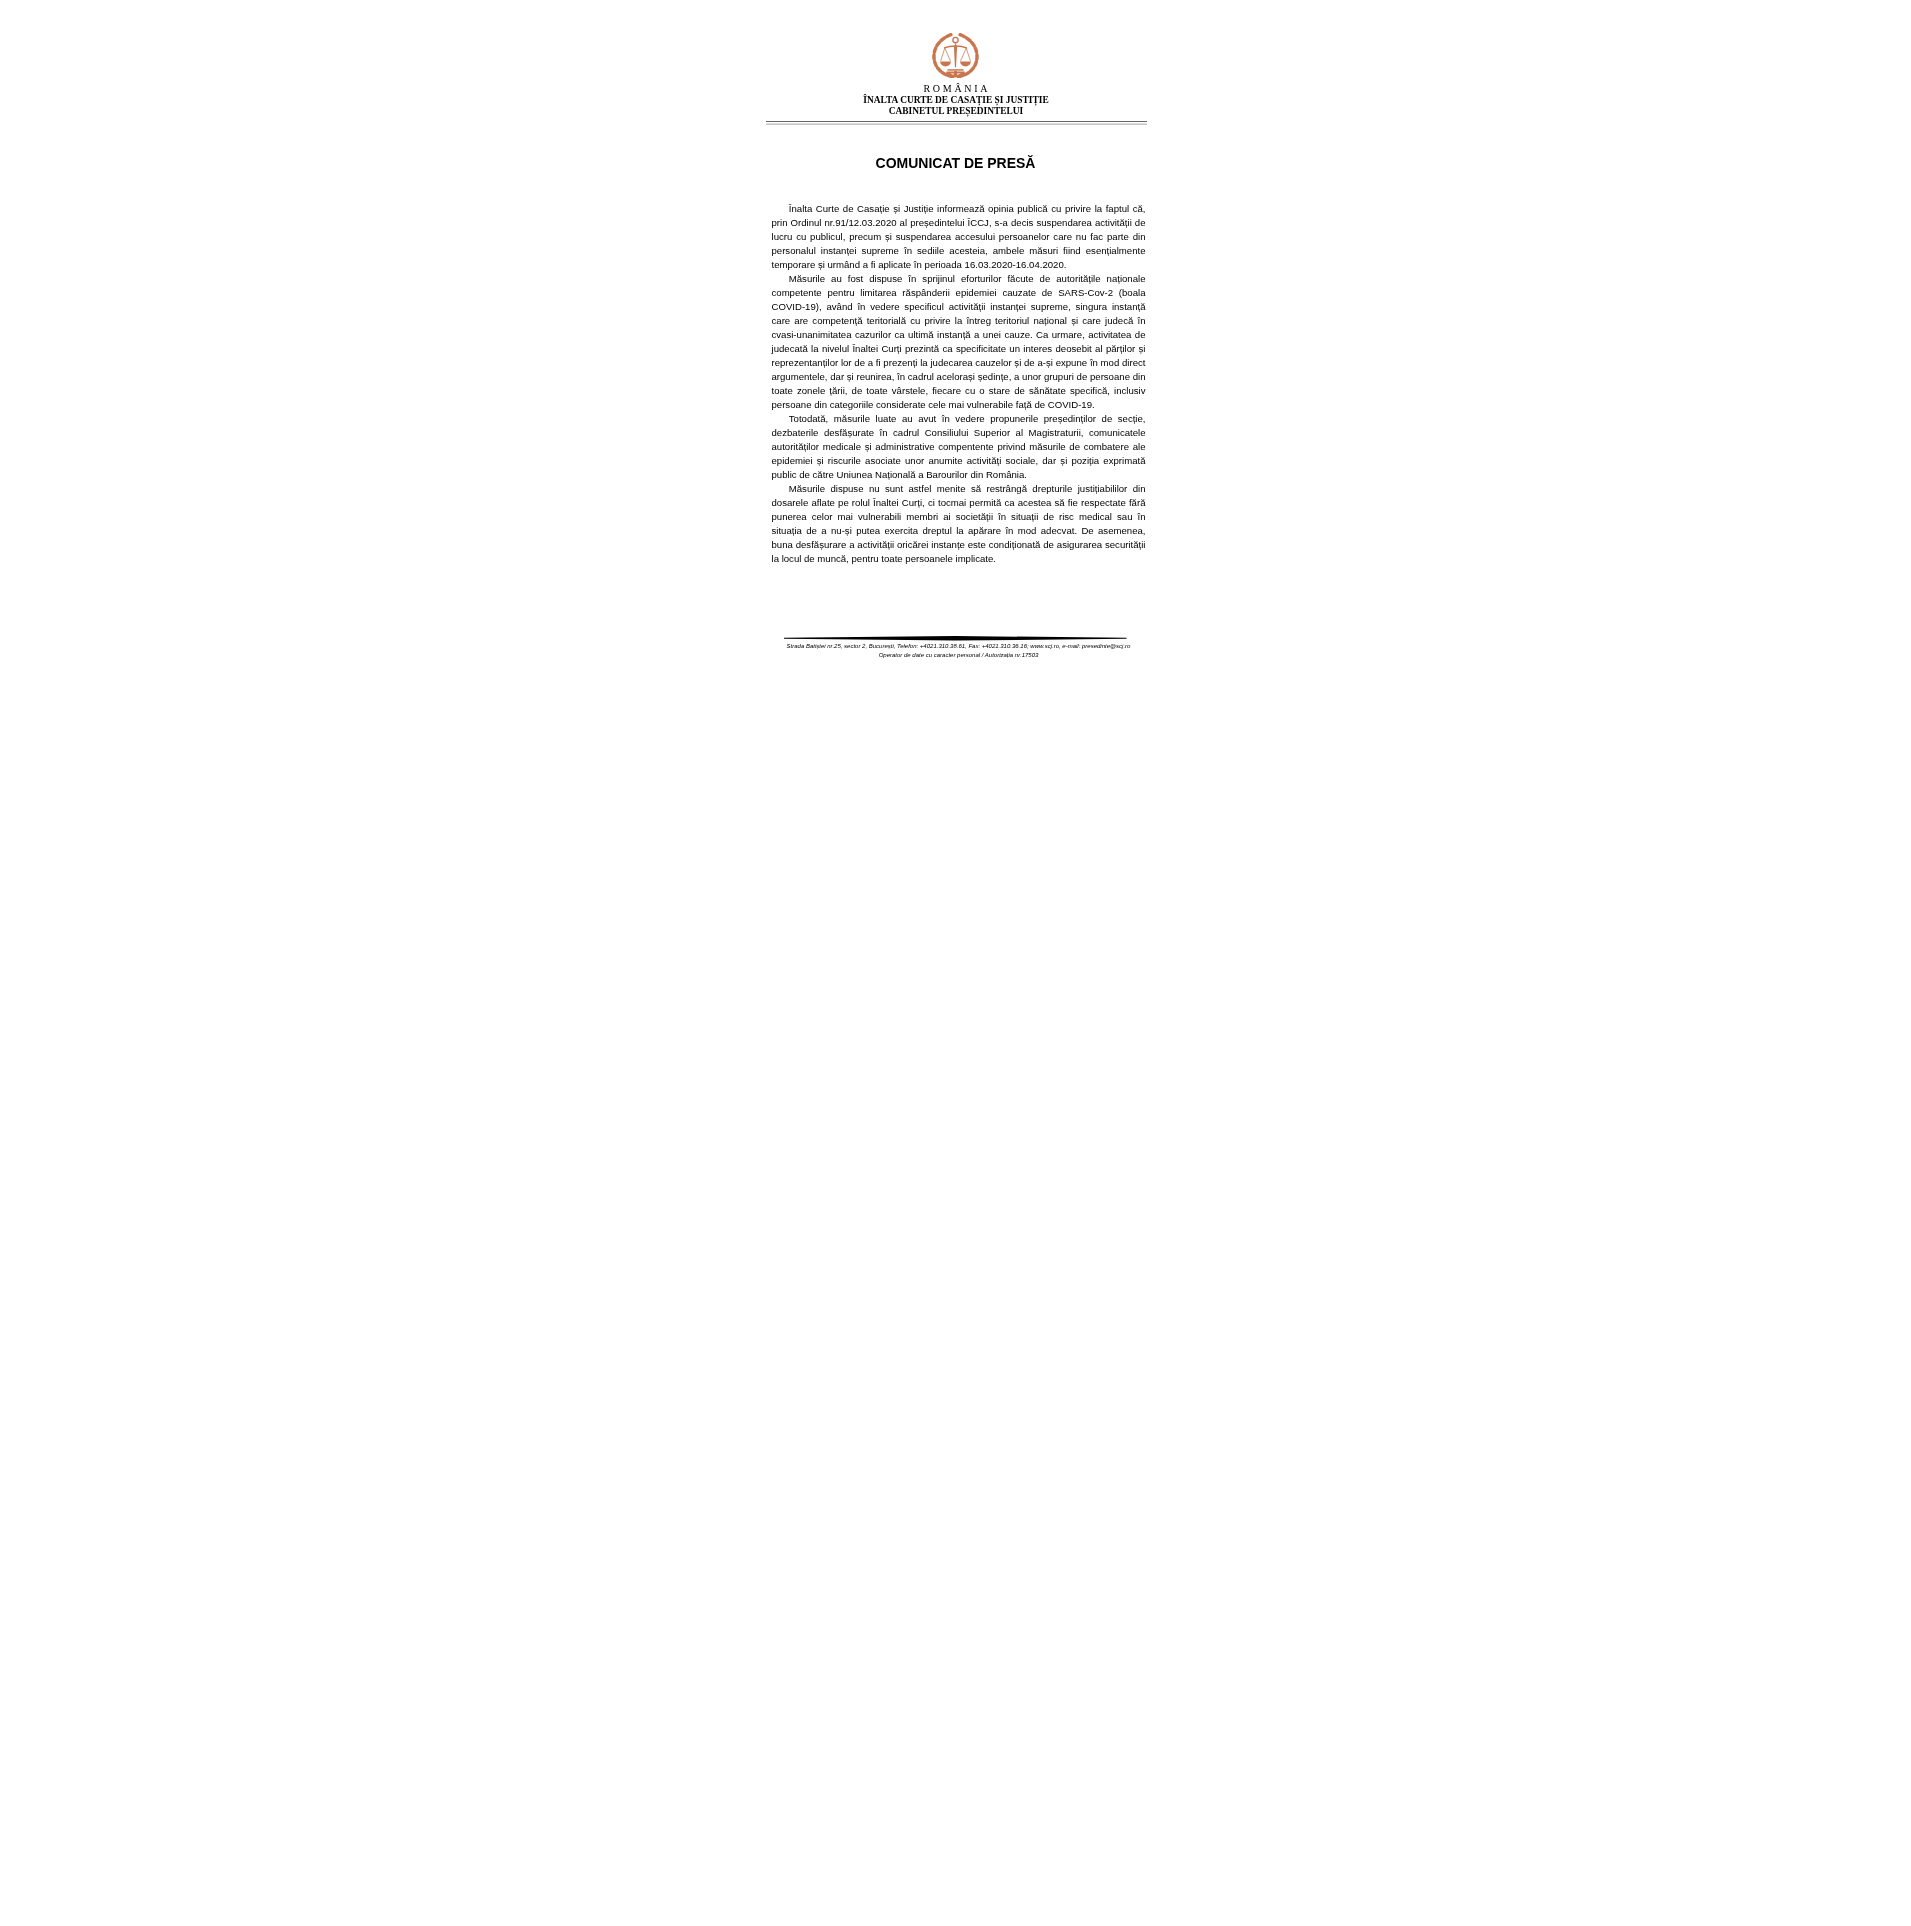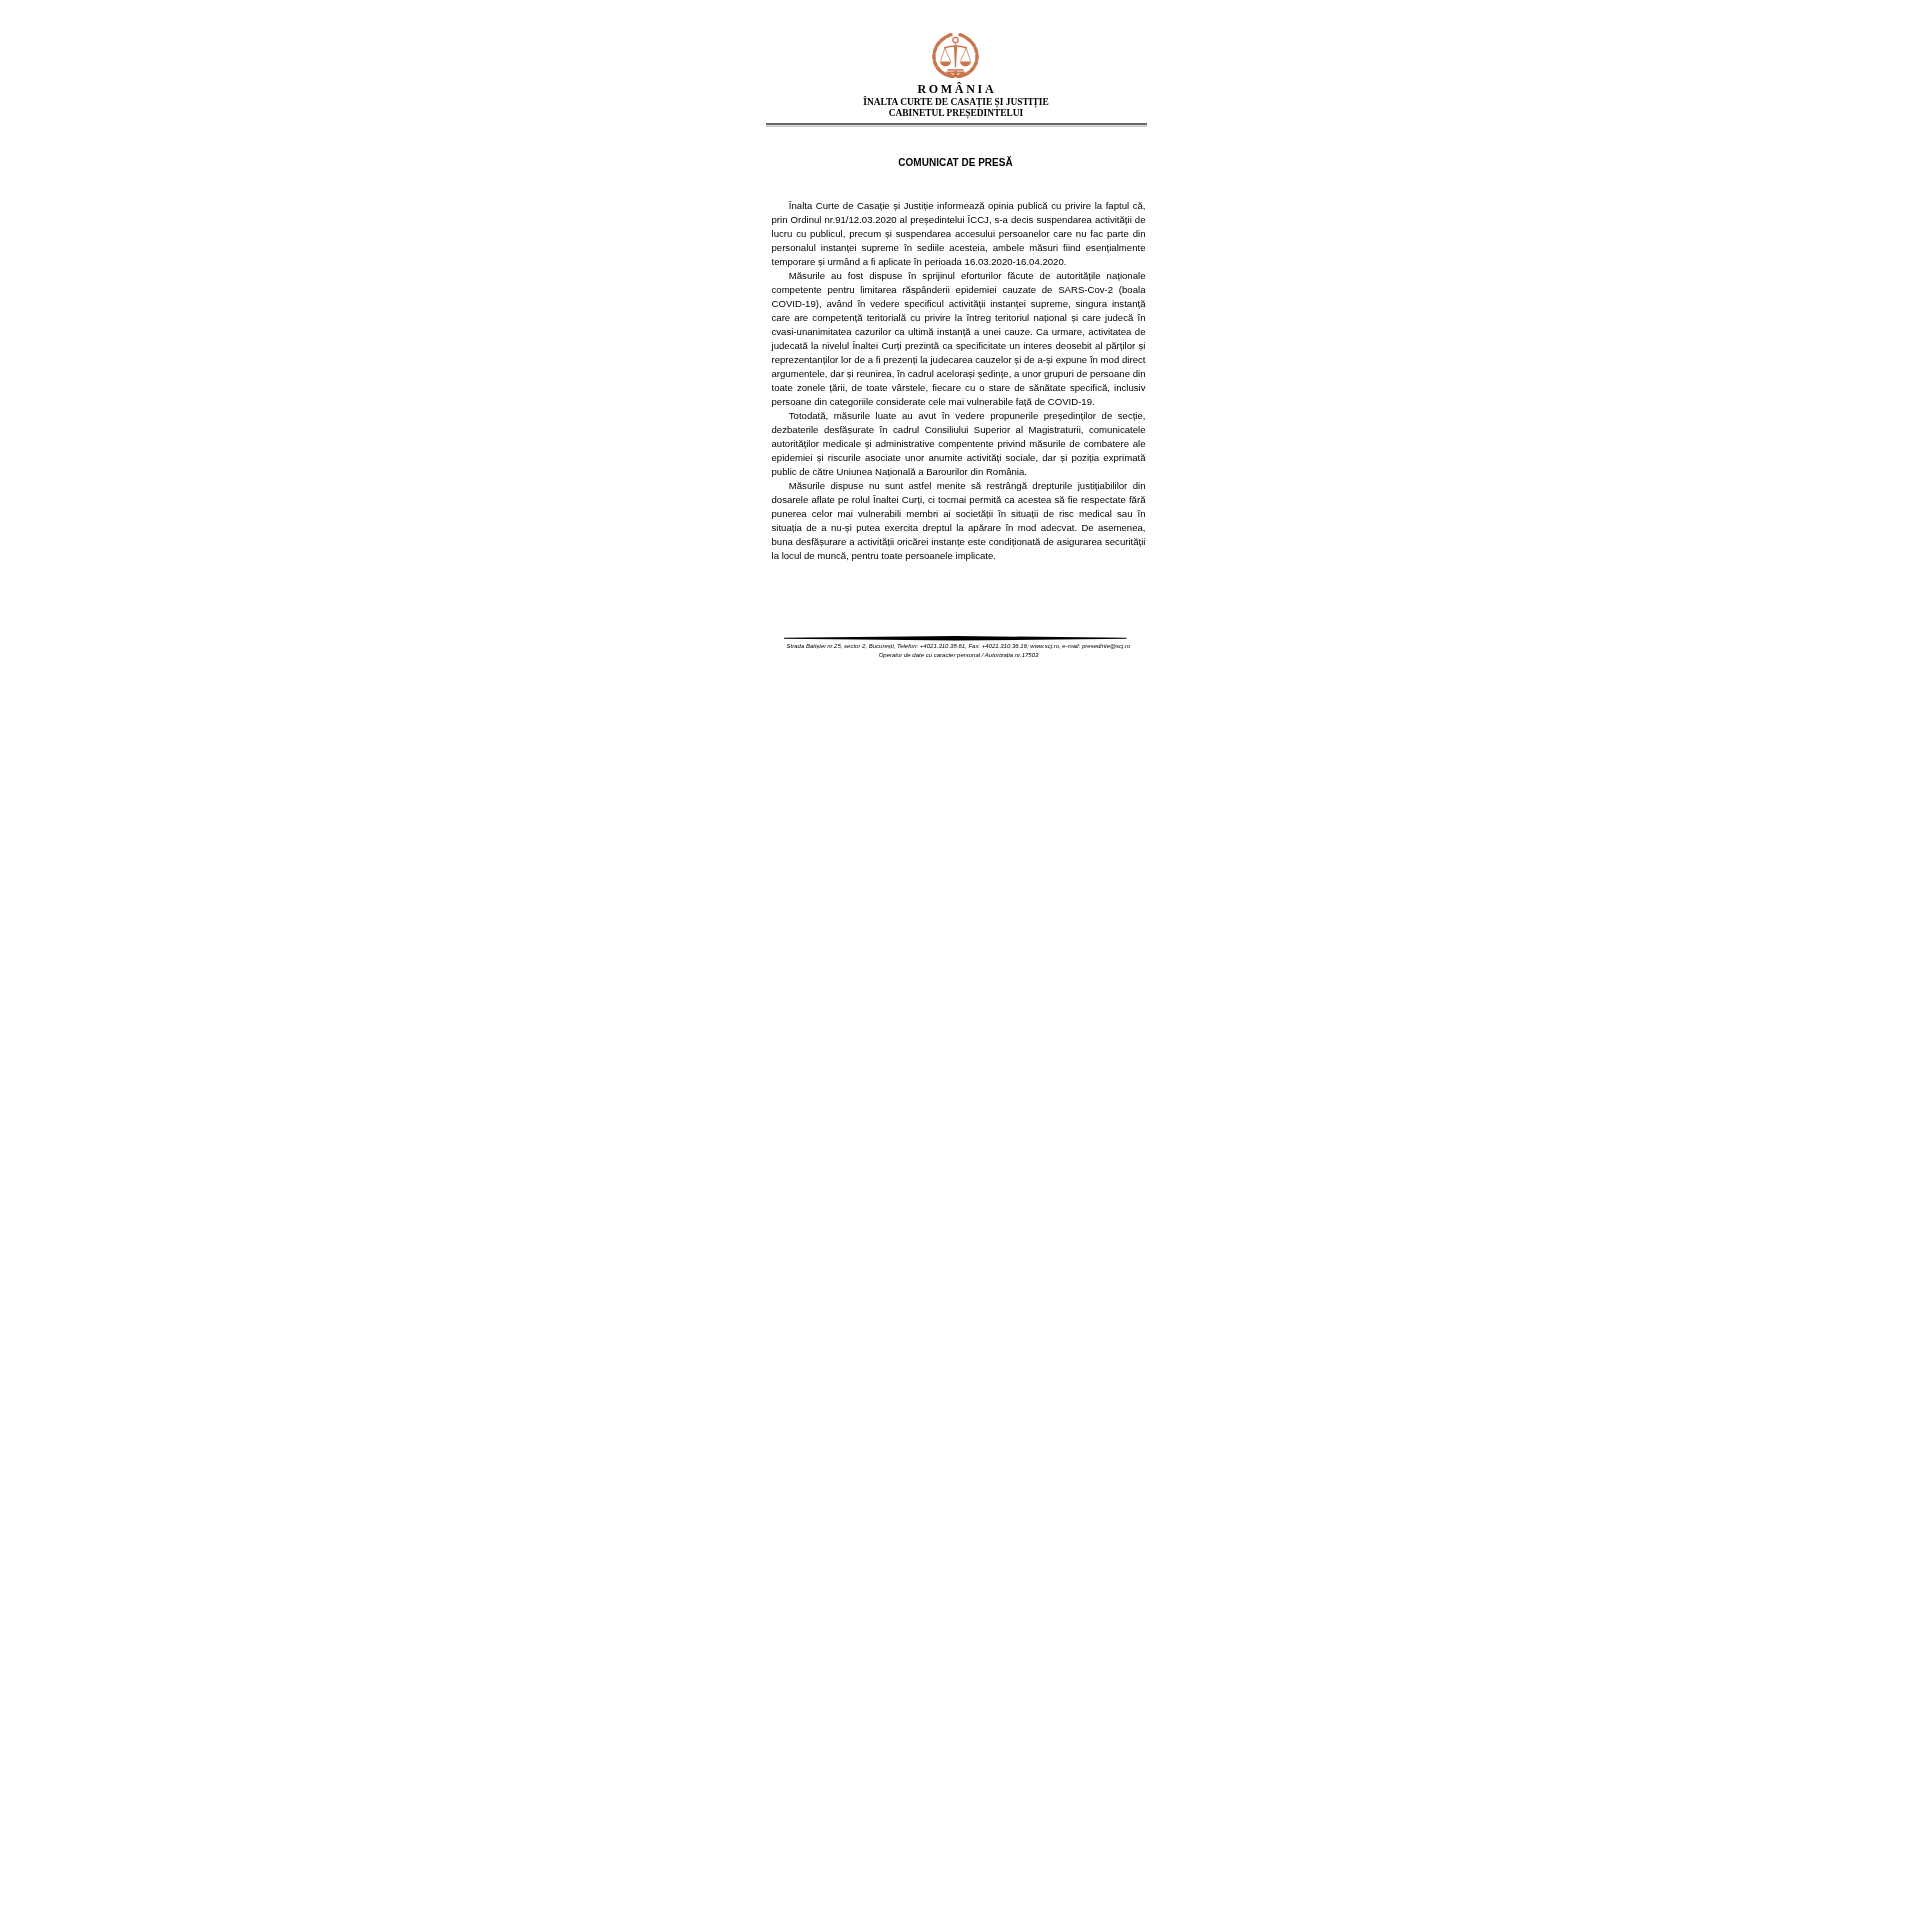--- a/index.html
+++ b/index.html
@@ -24,22 +24,22 @@
   }
   .logo-wrap {
     margin: 32px auto 0 auto;
     width: 51px;
     height: 46px;
   }
   .logo-wrap svg { display: block; }
   .country {
     margin-top: 4.6px;
     font-family: "Liberation Serif", serif;
-    font-weight: bold;
-    font-size: 12px;
+    font-weight: normal;
+    font-size: 10px;
     line-height: 1.1;
     letter-spacing: 2.7px;
     text-indent: 2.7px; 
   }
   .institution, .office {
     font-family: "Liberation Serif", serif;
     font-weight: bold;
     font-size: 10px;
     line-height: 1.15;
     letter-spacing: 0px;
@@ -59,21 +59,21 @@
     margin-top: 0.8px;
     height: 0.8px;
     background: #c7c7c7;
     border-top: 0.4px solid #dedede;
   }
   
   .doc-title {
     margin-top: 30px;
     text-align: center;
     font-weight: bold;
-    font-size: 10px;
+    font-size: 14px;
     line-height: 1.2;
   }
   
   .content {
     margin: 30px 49px 0 55px;
     text-align: justify;
     font-size: 9.6px;
     line-height: 14px;
   }
   .content p {

